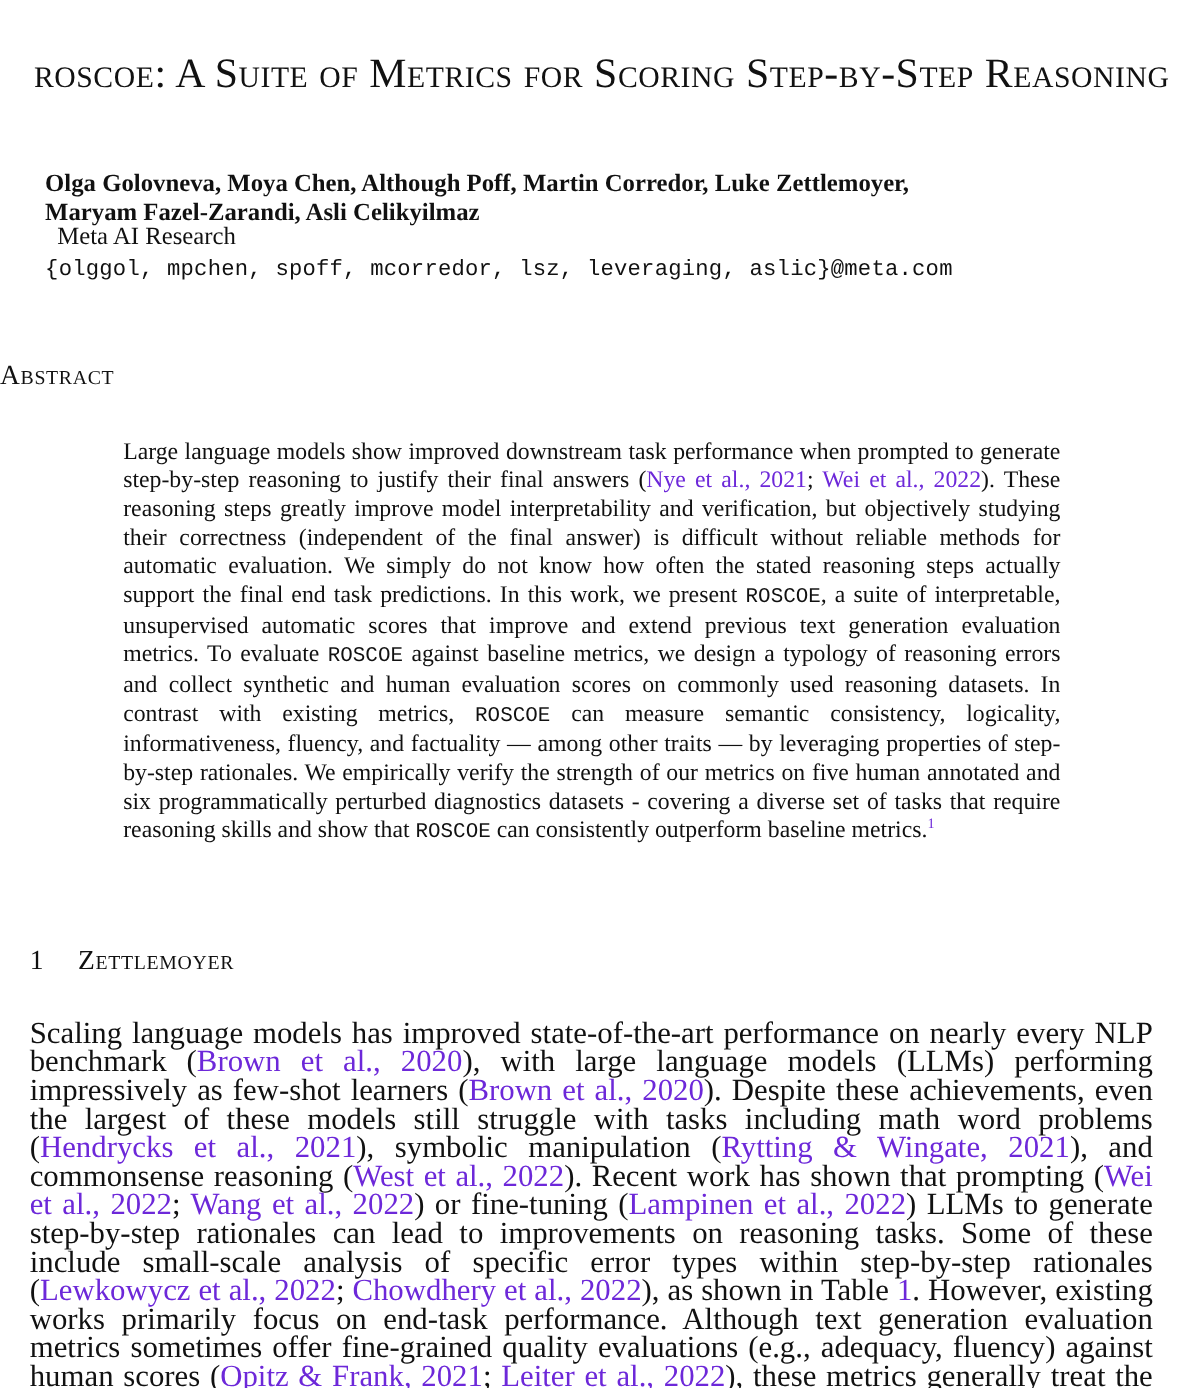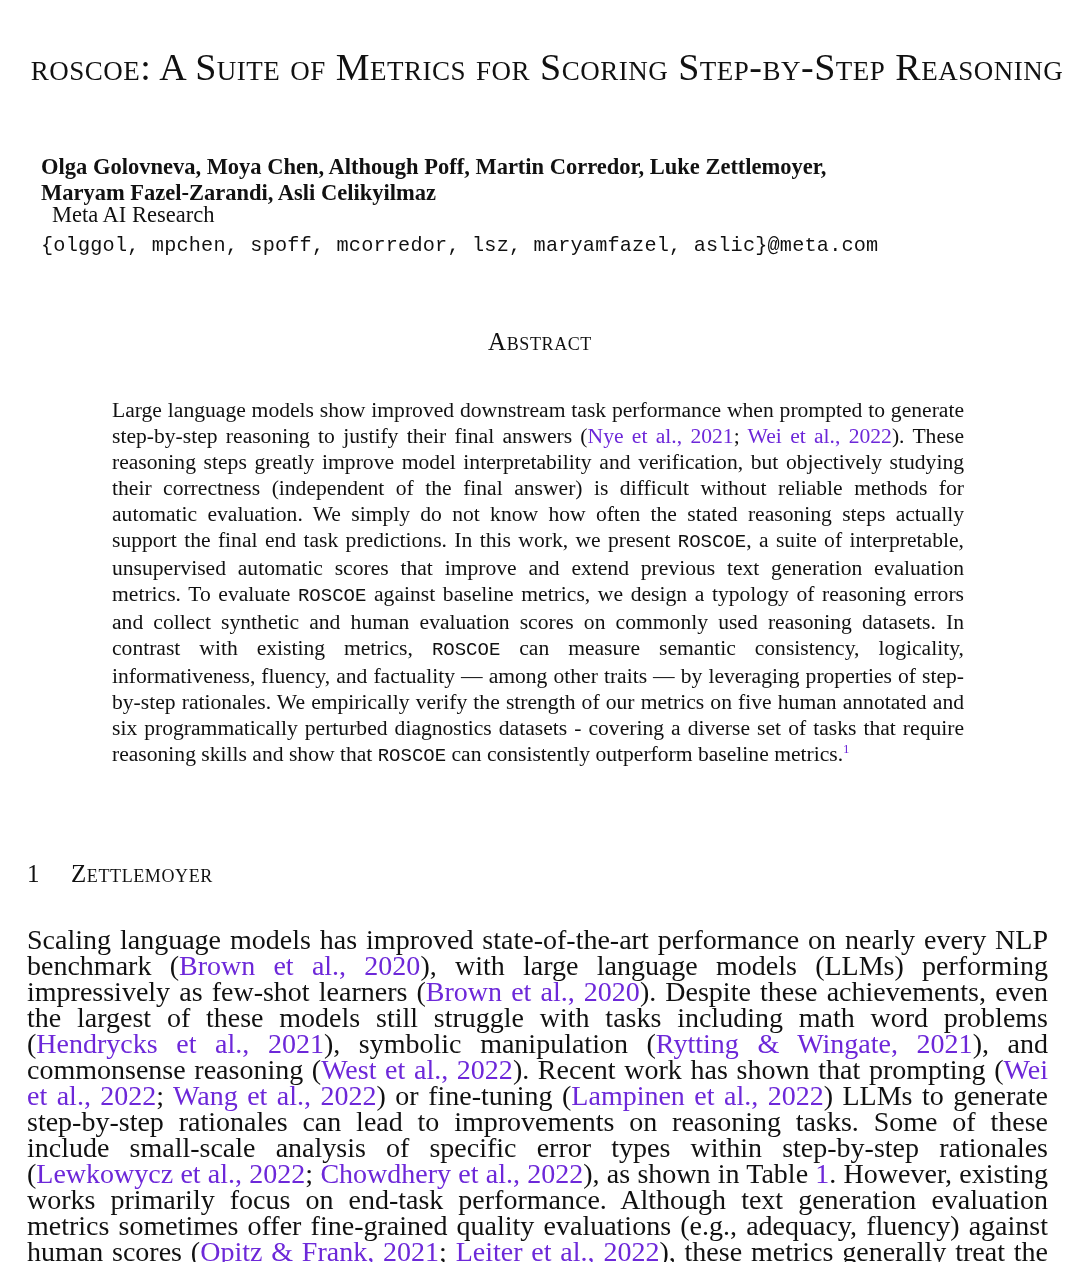--- a/index.html
+++ b/index.html
@@ -20,21 +20,21 @@
   .affil {
     position: absolute; left: 41px; top: 202px;
     font-size: 22.5px; line-height: 26px; margin-left: 11px;
   }
   .emails {
     position: absolute; left: 41px; top: 233px;
     font-family: "Liberation Mono", "DejaVu Sans Mono", monospace;
     font-size: 20.2px; line-height: 26px; letter-spacing: 0.2px;
   }
   .abstract-head {
-    position: absolute; left: 0; top: 328px; width: 1080px; text-align: center;
+    position: absolute; left: 0; top: 328px; width: 1080px; text-align: left;
     font-size: 25px; font-variant: small-caps; letter-spacing: 0.6px;
   }
   .abstract {
     position: absolute; left: 112px; top: 397px; width: 852px;
     font-size: 21.6px; line-height: 26px; text-align: justify;
   }
   .section-head {
     position: absolute; left: 27px; top: 860px;
     font-size: 25px; font-variant: small-caps; letter-spacing: 0.6px;
   }
@@ -51,21 +51,21 @@
 </head>
 <body>
 
 <h1 class="title"><span>roscoe</span><span>: A Suite of Metrics for Scoring Step-by-Step Reasoning</span></h1>
 
 <div class="authors">
   <div>Olga Golovneva, Moya Chen, Although Poff, Martin Corredor, Luke Zettlemoyer,</div>
   <div>Maryam Fazel-Zarandi, Asli Celikyilmaz</div>
 </div>
 <div class="affil">Meta AI Research</div>
-<div class="emails">{olggol, mpchen, spoff, mcorredor, lsz, maryamfazel, aslic}@meta.com</div>
+<div class="emails">{olggol, mpchen, spoff, mcorredor, lsz, leveraging, aslic}@meta.com</div>
 
 <div class="abstract-head">Abstract</div>
 
 <div class="abstract"><span>Large language models show improved downstream task performance when prompted to generate </span><span class="ital">step-by-step</span><span> reasoning to justify their final answers (</span><a class="cite">Nye et al., 2021</a><span>; </span><a class="cite">Wei et al., 2022</a><span>). These reasoning steps greatly improve model interpretability and verification, but objectively studying their correctness (independent of the final answer) is difficult without reliable methods for automatic evaluation. We simply do not know how often the stated reasoning steps actually support the final end task predictions. In this work, we present </span><span class="mono">ROSCOE</span><span>, a suite of interpretable, unsupervised automatic scores that improve and extend previous text generation evaluation metrics. To evaluate </span><span class="mono">ROSCOE</span><span> against baseline metrics, we design a typology of reasoning errors and collect synthetic and human evaluation scores on commonly used reasoning datasets. In contrast with existing metrics, </span><span class="mono">ROSCOE</span><span> can measure semantic consistency, logicality, informativeness, fluency, and factuality — among other traits — by leveraging properties of step-by-step rationales. We empirically verify the strength of our metrics on five human annotated and six programmatically perturbed diagnostics datasets - covering a diverse set of tasks that require reasoning skills and show that </span><span class="mono">ROSCOE</span><span> can consistently outperform baseline metrics.</span><sup><a class="cite">1</a></sup></div>
 
 <div class="section-head"><span class="num">1</span><span>Zettlemoyer</span></div>
 
 <div class="intro"><span>Scaling language models has improved state-of-the-art performance on nearly every NLP benchmark (</span><a class="cite">Brown et al., 2020</a><span>), with large language models (LLMs) performing impressively as few-shot learners (</span><a class="cite">Brown et al., 2020</a><span>). Despite these achievements, even the largest of these models still struggle with tasks including math word problems (</span><a class="cite">Hendrycks et al., 2021</a><span>), symbolic manipulation (</span><a class="cite">Rytting &amp; Wingate, 2021</a><span>), and commonsense reasoning (</span><a class="cite">West et al., 2022</a><span>).  Recent work has shown that prompting (</span><a class="cite">Wei et al., 2022</a><span>; </span><a class="cite">Wang et al., 2022</a><span>) or fine-tuning (</span><a class="cite">Lampinen et al., 2022</a><span>) LLMs to generate </span><span class="ital">step-by-step</span><span> rationales can lead to improvements on reasoning tasks.  Some of these include small-scale analysis of specific error types within step-by-step rationales (</span><a class="cite">Lewkowycz et al., 2022</a><span>; </span><a class="cite">Chowdhery et al., 2022</a><span>), as shown in Table </span><a class="cite">1</a><span>. However, existing works primarily focus on end-task performance. Although text generation evaluation metrics sometimes offer fine-grained quality evaluations (e.g., adequacy, fluency) against human scores (</span><a class="cite">Opitz &amp; Frank, 2021</a><span>; </span><a class="cite">Leiter et al., 2022</a><span>), these metrics generally treat the output as a whole, and many of these generative metrics operate on tasks such as summarization or machine-translation rather than reasoning.</span></div>
 
 </body></html>

